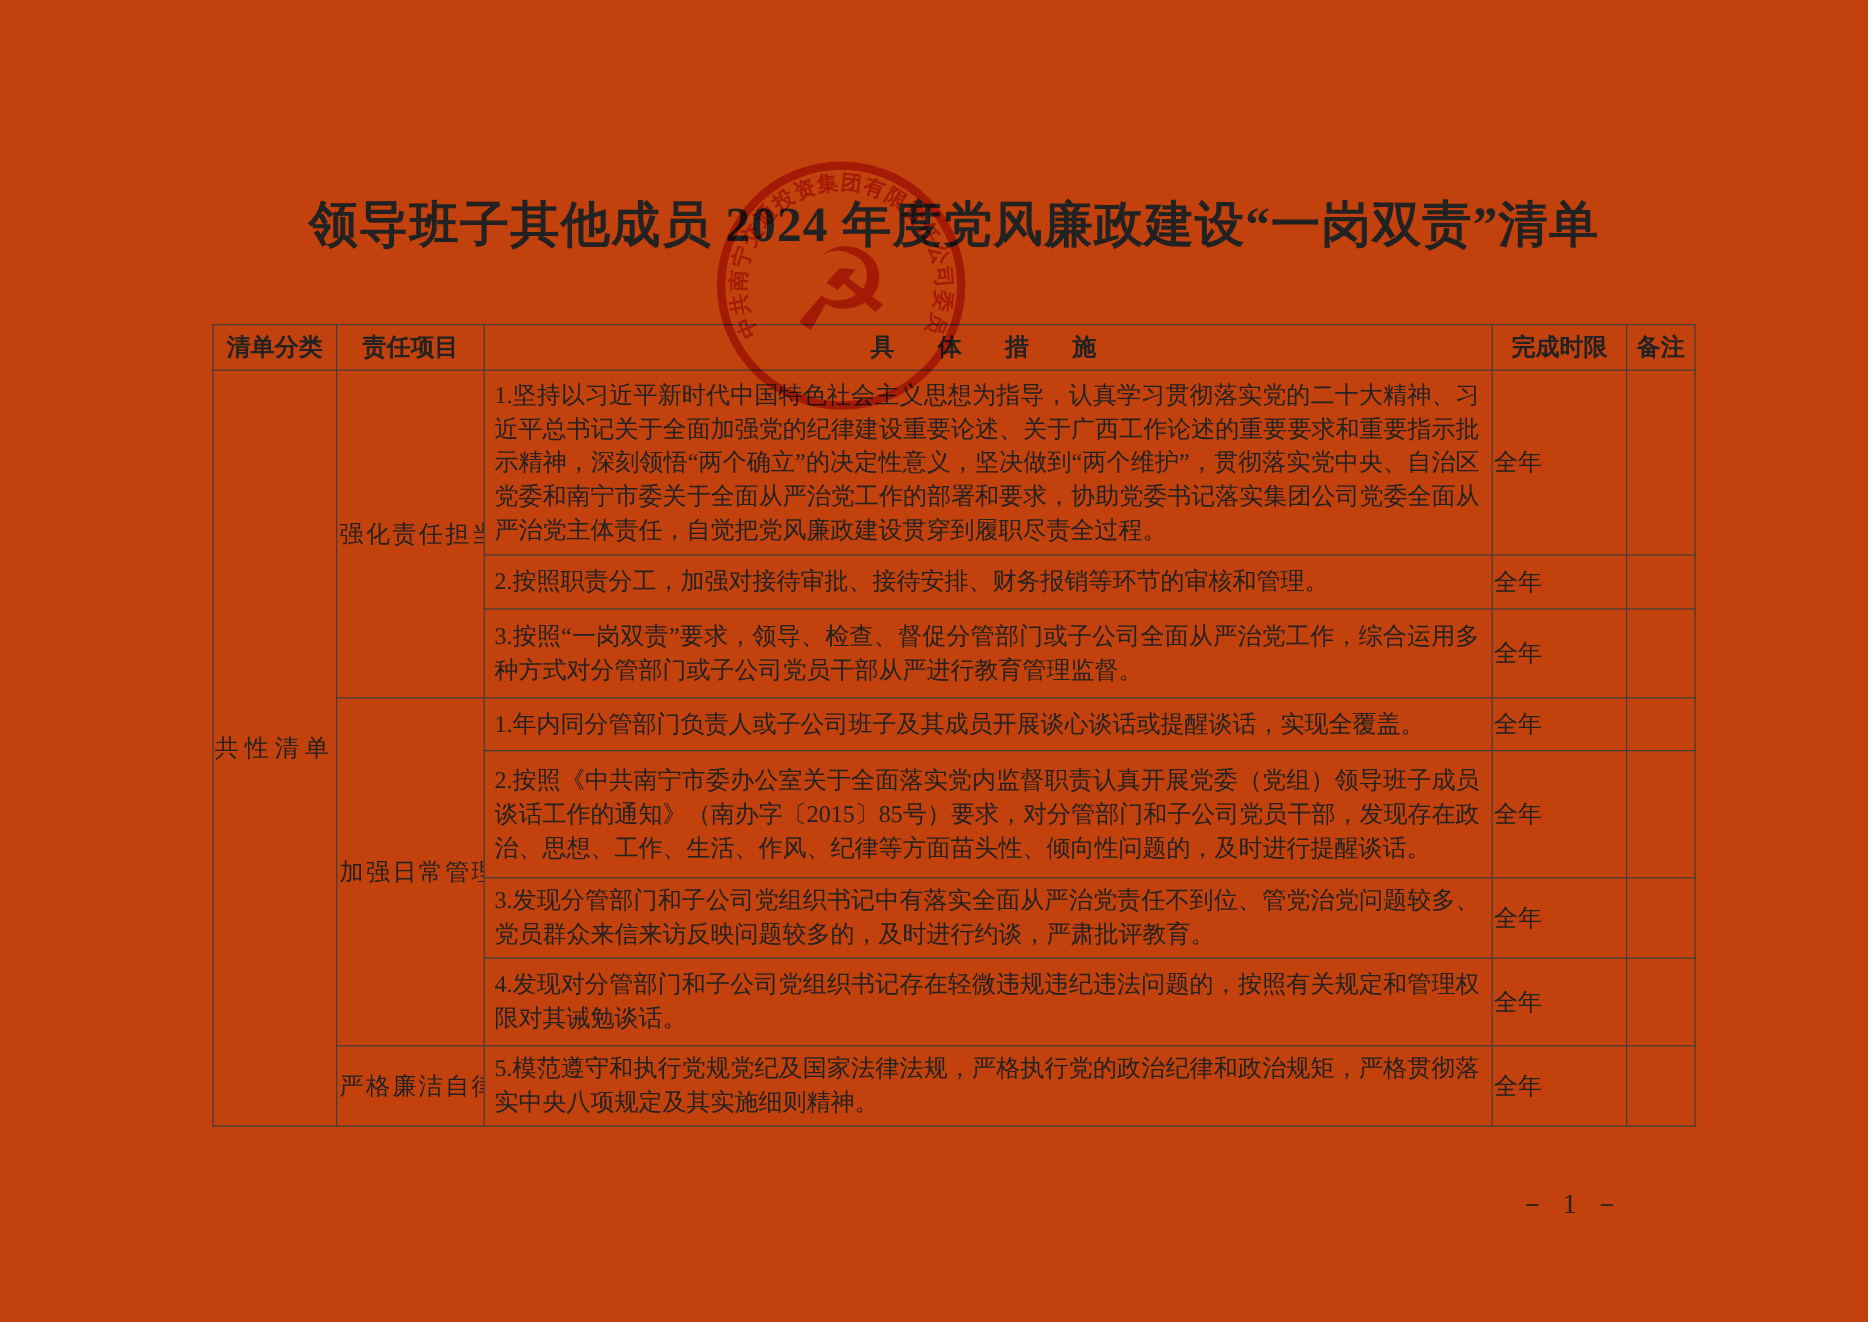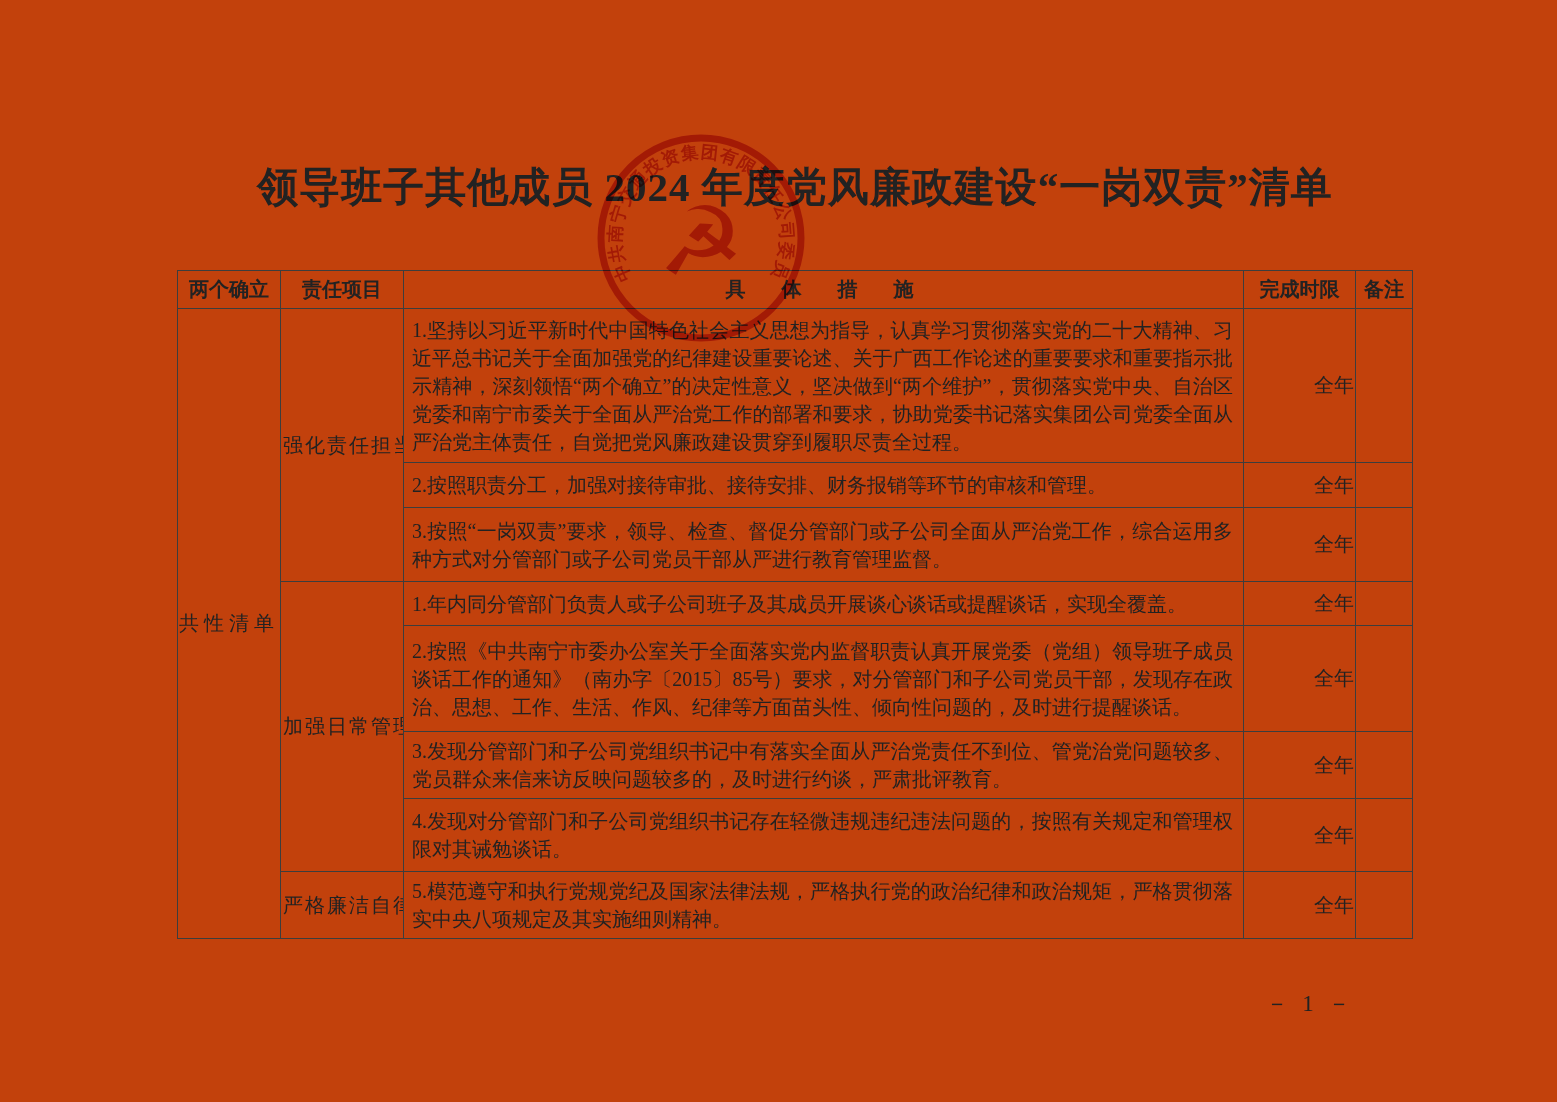--- a/index.html
+++ b/index.html
@@ -76,21 +76,21 @@
     white-space: nowrap;
     padding: 0 2px;
   }
   td.measure {
     text-align: justify;
     text-justify: inter-ideograph;
     font-size: 20px;
     line-height: 28px;
     padding: 5px 10px 5px 8px;
   }
-  td.deadline { text-align: right; }
+  td.deadline { text-align: left; }
   td.remark { text-align: center; }
   tr.r1 { height: 154px; }
   tr.r2 { height: 45px; }
   tr.r3 { height: 74px; }
   tr.r4 { height: 44px; }
   tr.r5 { height: 106px; }
   tr.r6 { height: 67px; }
   tr.r7 { height: 73px; }
   tr.r8 { height: 62px; }
 
@@ -139,21 +139,21 @@
   <table class="list">
     <colgroup>
       <col style="width:103px">
       <col style="width:123px">
       <col style="width:840px">
       <col style="width:112px">
       <col style="width:57px">
     </colgroup>
     <tbody>
         <tr>
-      <th>两个确立</th>
+      <th>清单分类</th>
       <th>责任项目</th>
       <th class="measures-h">具　体　措　施</th>
       <th>完成时限</th>
       <th>备注</th>
     </tr>
     <tr class="r1">
       <td class="cat" rowspan="8">共性清单</td>
       <td class="proj" rowspan="3">强化责任担当</td>
       <td class="measure">1.坚持以习近平新时代中国特色社会主义思想为指导，认真学习贯彻落实党的二十大精神、习近平总书记关于全面加强党的纪律建设重要论述、关于广西工作论述的重要要求和重要指示批示精神，深刻领悟“两个确立”的决定性意义，坚决做到“两个维护”，贯彻落实党中央、自治区党委和南宁市委关于全面从严治党工作的部署和要求，协助党委书记落实集团公司党委全面从严治党主体责任，自觉把党风廉政建设贯穿到履职尽责全过程。</td>
       <td class="deadline">全年</td>

